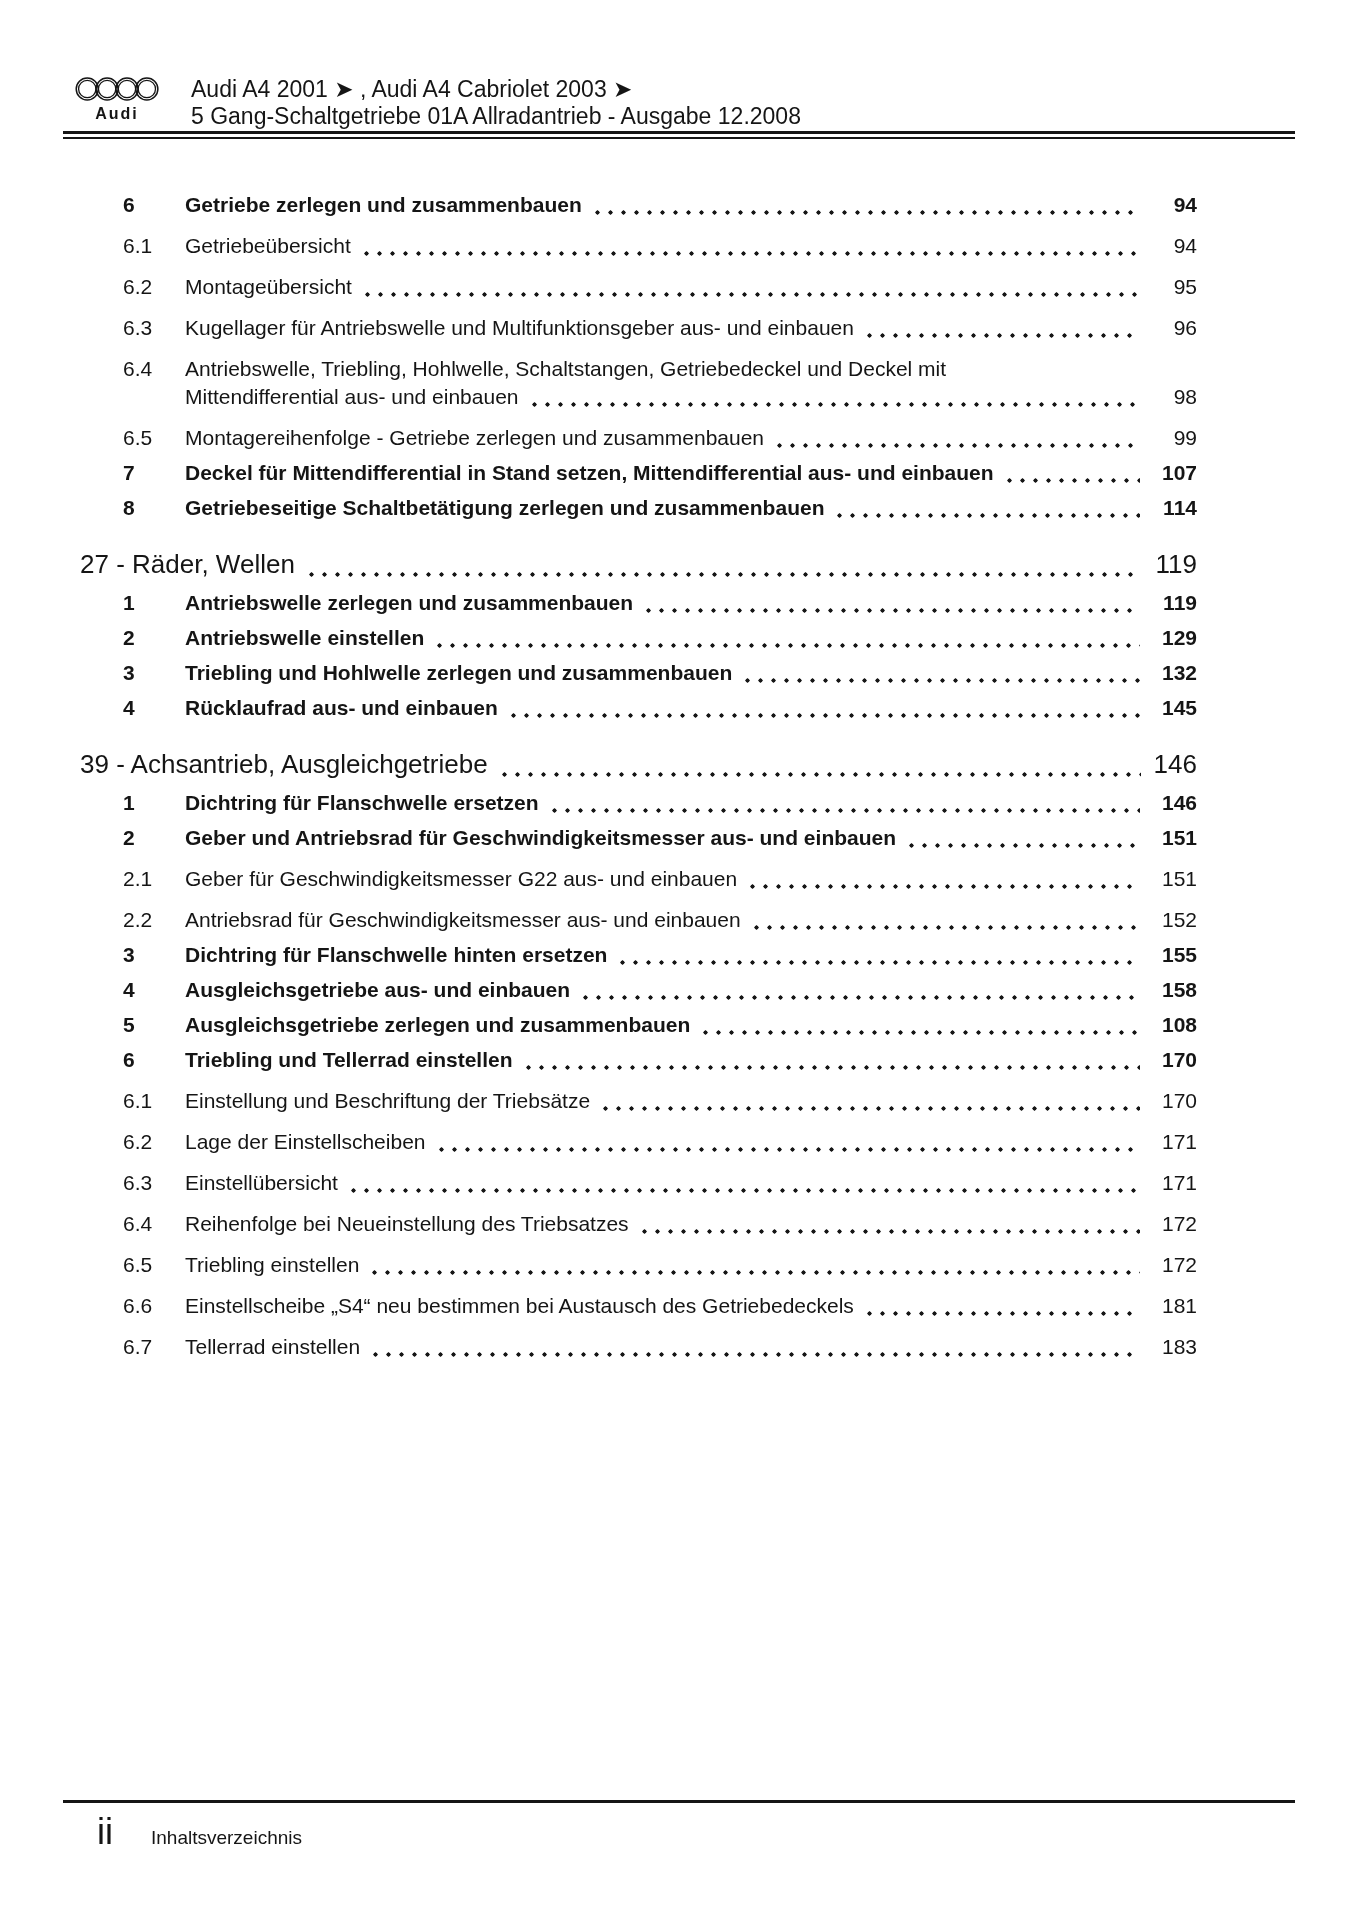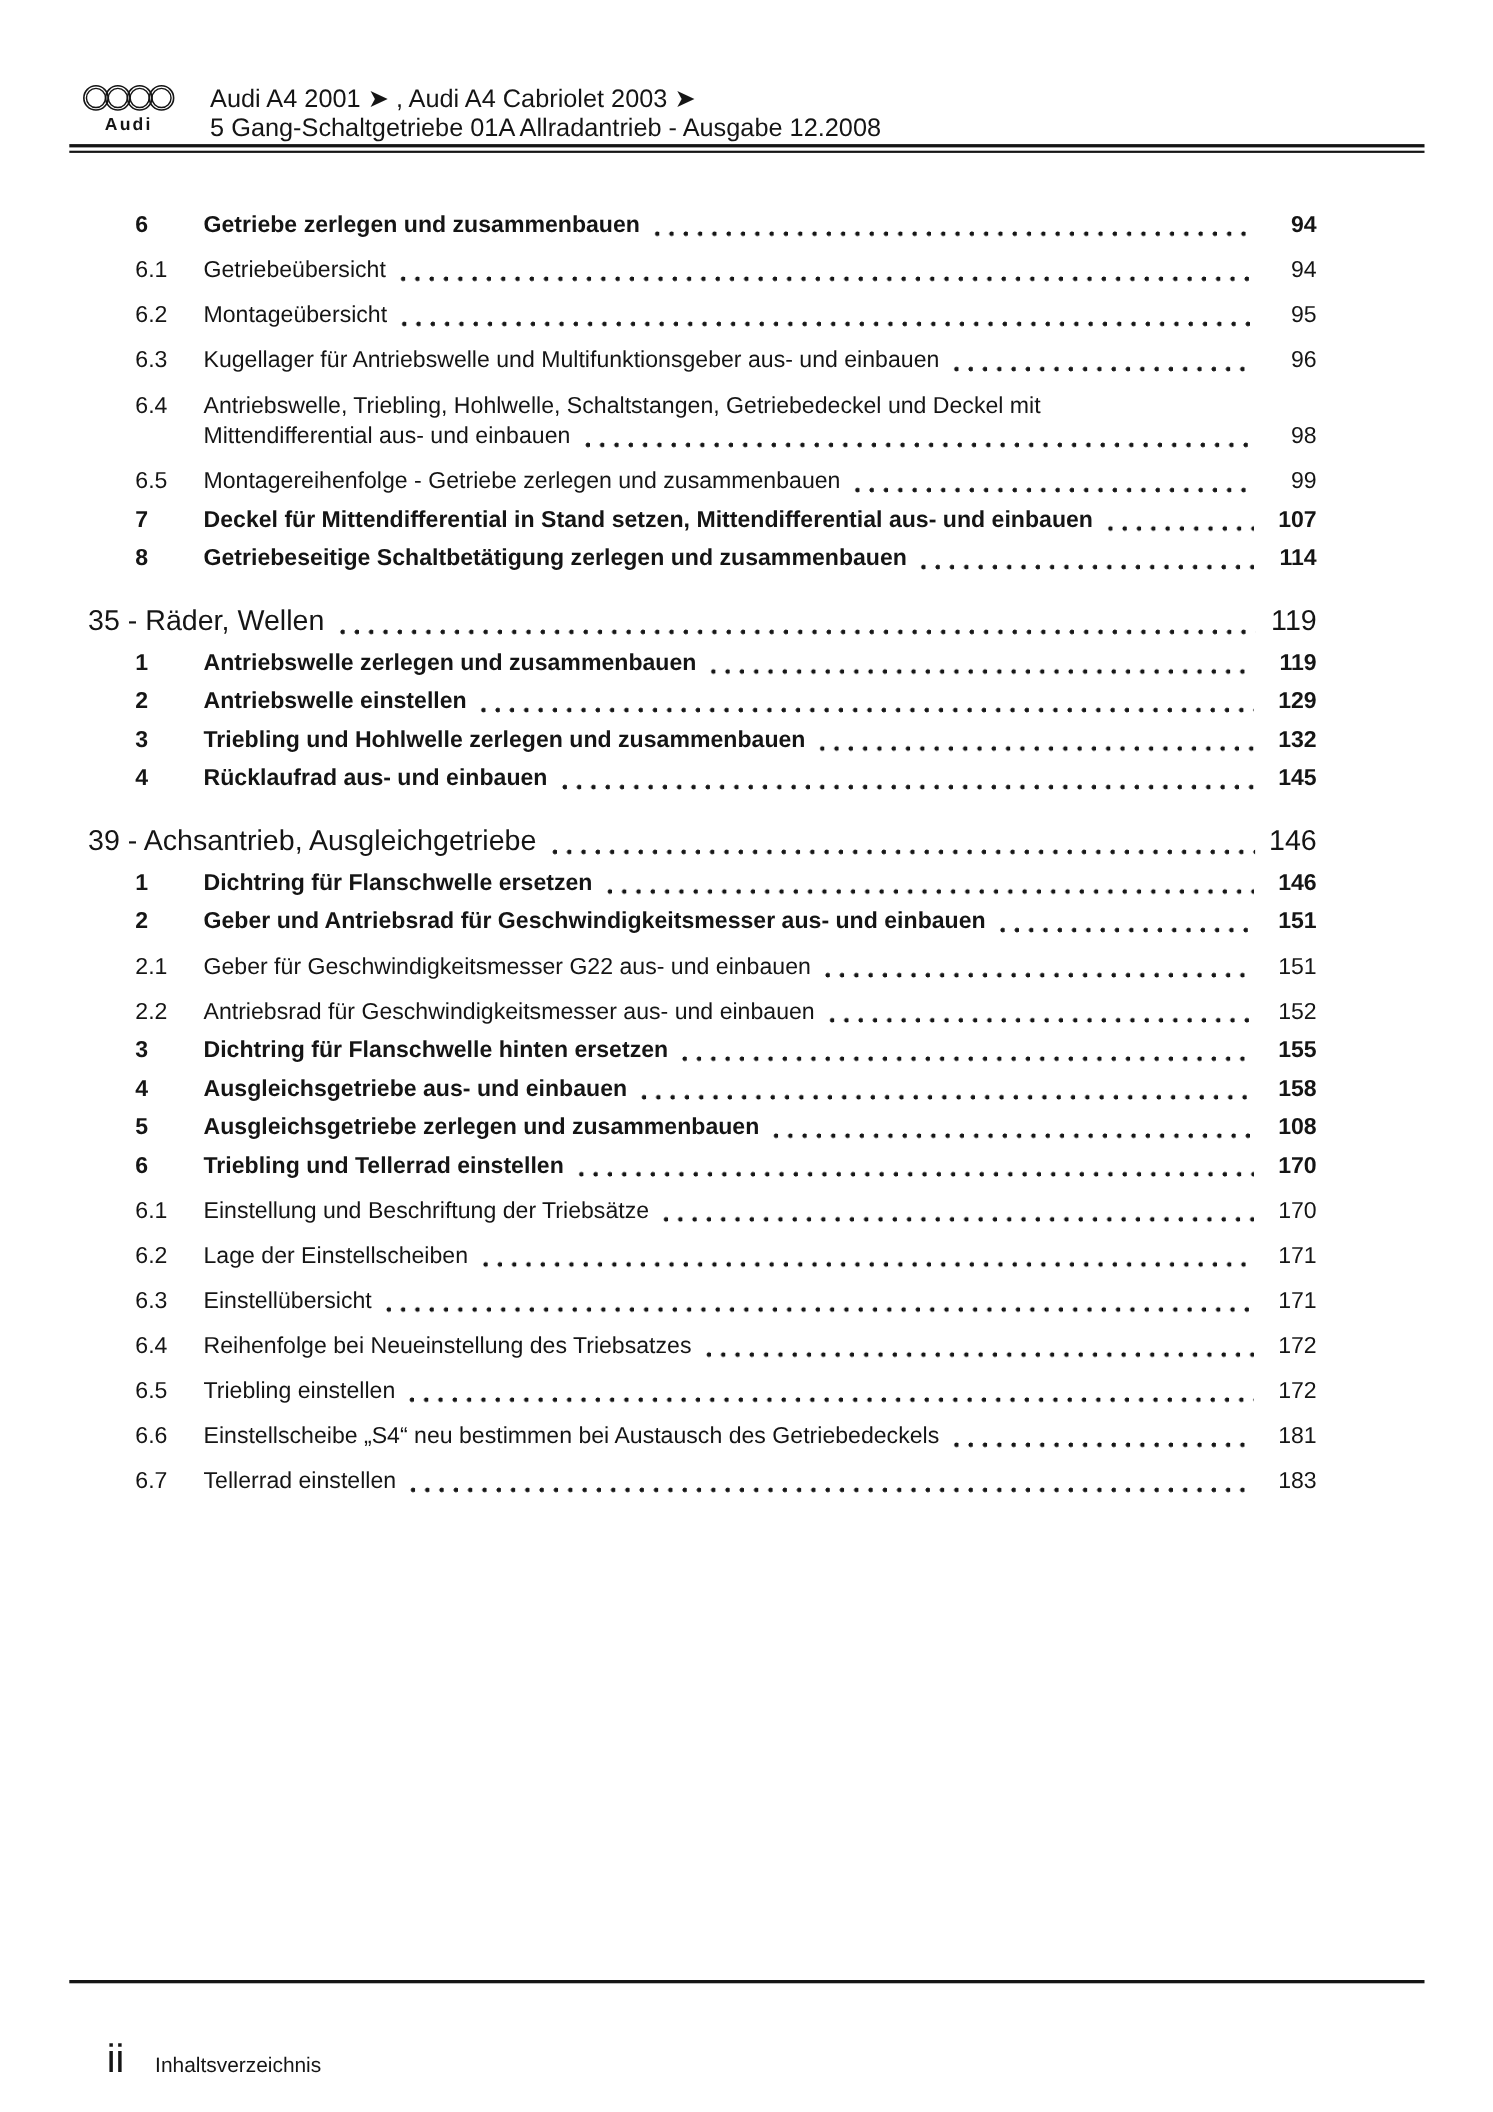--- a/index.html
+++ b/index.html
@@ -86,24 +86,24 @@
 
   
   .footer-rule {
     position: absolute;
     left: 63px; top: 1800px;
     width: 1232px;
     border-top: 3px solid #151515;
   }
   .footer {
     position: absolute;
-    left: 97px; top: 1850px;
+    left: 97px; top: 1810px;
     display: flex;
     align-items: baseline;
-    gap: 28px;
+    gap: 38px;
   }
   .footer .roman { font-size: 36px; line-height: 44px; }
   .footer .flabel { font-size: 19px; }
 </style>
 </head>
 <body>
 
 <div class="page">
 
   <div class="header">
@@ -174,21 +174,21 @@
         <span class="leader"></span>
         <span class="page-num">107</span>
       </div>
       <div class="entry bold">
         <span class="num">8</span>
         <span class="title">Getriebeseitige Schaltbetätigung zerlegen und zusammenbauen</span>
         <span class="leader"></span>
         <span class="page-num">114</span>
       </div>
       <div class="heading">
-        <span class="label">35 - Räder, Wellen</span>
+        <span class="label">27 - Räder, Wellen</span>
         <span class="leader"></span>
         <span class="page-num">119</span>
       </div>
       <div class="entry bold">
         <span class="num">1</span>
         <span class="title">Antriebswelle zerlegen und zusammenbauen</span>
         <span class="leader"></span>
         <span class="page-num">119</span>
       </div>
       <div class="entry bold">

